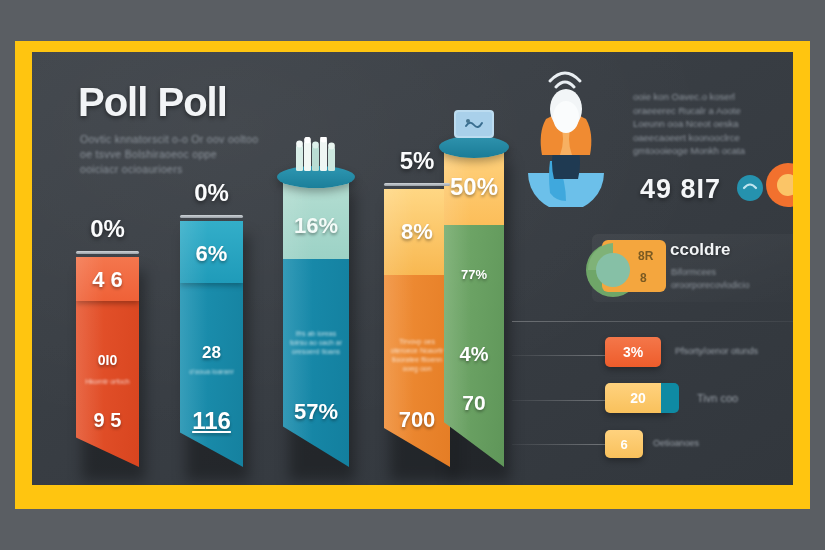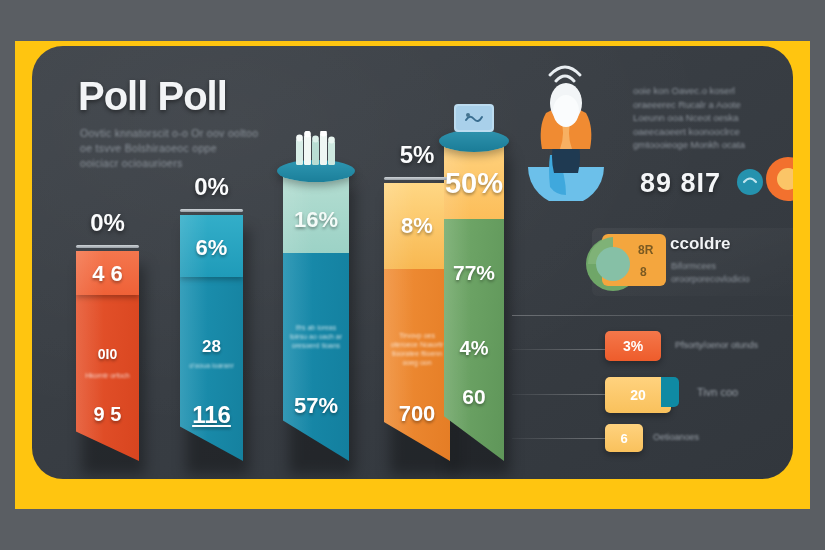--- a/index.html
+++ b/index.html
@@ -10,27 +10,26 @@
     -webkit-font-smoothing:antialiased;
   }
   .stage{position:relative;width:825px;height:550px;}
 
   
   .frame{
     position:absolute;left:15px;top:41px;width:795px;height:468px;
     background:#ffc510;
   }
   .canvas{
-    position:absolute;left:32px;top:46px;width:761px;height:433px;
+    position:absolute;left:32px;top:52px;width:761px;height:433px;
     background:#3a3f45;
     background-image:
        radial-gradient(ellipse at 25% 18%, rgba(255,255,255,.045), rgba(255,255,255,0) 62%),
        linear-gradient(150deg,#3f444a 0%,#383d43 48%,#32373d 100%);
     overflow:hidden;
-    border-radius:31px;
   }
 
   
   .title{
     position:absolute;left:46px;top:28px;
     font-size:40px;font-weight:bold;color:#f2f4f6;letter-spacing:-1px;
     text-shadow:0 2px 4px rgba(0,0,0,.45);
   }
   .subtitle{
     position:absolute;left:48px;top:80px;width:215px;
@@ -224,24 +223,24 @@
         <div class="gloss"></div>
       </div>
       <div class="ellipse-cap" style="top:-11px;background:linear-gradient(180deg,#2f93ae,#1a7c97);
                   box-shadow:0 4px 8px rgba(0,0,0,.3);"></div>
       <svg class="topicon" width="42" height="32" style="left:9px;top:-38px;" viewBox="0 0 42 32">
         <rect x="1" y="1" width="40" height="28" rx="4" fill="#bcdcf0"></rect>
         <rect x="3" y="3" width="36" height="24" rx="3" fill="#a9d0ea"></rect>
         <path d="M13 17 q4-6 8-1 t8-2" stroke="#3a6e90" stroke-width="2" fill="none" stroke-linecap="round"></path>
         <circle cx="15" cy="12" r="2" fill="#46748f"></circle>
       </svg>
-      <div class="in-num" style="top:26px;font-size:29px;">50%</div>
-      <div class="in-num" style="top:120px;font-size:21px;">77%</div>
+      <div class="in-num" style="top:26px;font-size:24px;">50%</div>
+      <div class="in-num" style="top:120px;font-size:13px;">77%</div>
       <div class="in-num" style="top:196px;font-size:20px;">4%</div>
-      <div class="in-num" style="top:244px;font-size:21px;">60</div>
+      <div class="in-num" style="top:244px;font-size:21px;">70</div>
     </div>
 
     <svg class="wifi" width="46" height="28" style="left:510px;top:9px;" viewBox="0 0 46 28">
       <path d="M8 20 q15-16 30 0" stroke="#e9eef2" stroke-width="3" fill="none" stroke-linecap="round"></path>
       <path d="M14 26 q9-10 18 0" stroke="#e9eef2" stroke-width="3" fill="none" stroke-linecap="round"></path>
     </svg>
 
     <svg class="person" width="84" height="120" style="left:492px;top:35px;" viewBox="0 0 84 120">
       <path d="M4 86 a38 38 0 0 0 76 0 z" fill="#6cc0ea"></path>
       <path d="M34 74 q8 22 8 40 q-10 0-16-8 q-2-18 0-32 z" fill="#3fa8dd"></path>
@@ -253,21 +252,21 @@
     </svg>
 
     <div class="rt-para" style="left:601px;top:38px;">
       <div>ooie kon Oavec.o koserl</div>
       <div>oraeeerec Rucalr a Aoote</div>
       <div>Loeunn ooa Nceot oeska</div>
       <div>oaeecaoeert koonooclrce</div>
       <div>gmtoooieoge Monkh ocata</div>
     </div>
 
-    <div class="bignum" style="left:608px;top:122px;">89 8I7</div>
+    <div class="bignum" style="left:608px;top:122px;">49 8I7</div>
     <svg width="92" height="46" style="position:absolute;left:698px;top:110px;" viewBox="0 0 92 46">
       <circle cx="20" cy="26" r="13" fill="#2592ae"></circle>
       <path d="M14 26 q6-7 12 0" stroke="#bfe5ef" stroke-width="2.2" fill="none" stroke-linecap="round"></path>
       <circle cx="58" cy="23" r="22" fill="#f2712e"></circle>
       <circle cx="58" cy="23" r="11" fill="#fbc567"></circle>
     </svg>
 
     <div class="card" style="left:560px;top:182px;width:225px;height:68px;"></div>
     <svg width="96" height="66" style="position:absolute;left:548px;top:182px;" viewBox="0 0 96 66">
       <circle cx="33" cy="36" r="27" fill="#6fa668"></circle>
@@ -286,21 +285,21 @@
     <div class="divider" style="left:480px;top:269px;width:300px;"></div>
 
     <div class="connector" style="left:480px;top:303px;width:93px;"></div>
     <div class="legend-row" style="left:573px;top:285px;">
       <div class="chip" style="width:56px;height:30px;background:linear-gradient(180deg,#f4774a,#ee5c2b);font-size:14px;">3%</div>
       <div class="legend-text" style="left:70px;top:9px;">Pfsorty/oenor otunds</div>
     </div>
 
     <div class="connector" style="left:480px;top:348px;width:93px;"></div>
     <div class="legend-row" style="left:573px;top:331px;">
-      <div class="chip" style="width:66px;height:36px;background:linear-gradient(180deg,#ffd27e,#f9c15c);
+      <div class="chip" style="width:66px;height:30px;background:linear-gradient(180deg,#ffd27e,#f9c15c);
                   color:#fff;font-size:14px;">20</div>
       <div style="position:absolute;left:56px;top:0;width:18px;height:30px;
                   background:#0f8aa3;border-radius:0 5px 5px 0;"></div>
       <div class="legend-text" style="left:92px;top:9px;font-size:11px;filter:blur(.8px);">Tivn coo</div>
     </div>
 
     <div class="connector" style="left:480px;top:392px;width:93px;"></div>
     <div class="legend-row" style="left:573px;top:378px;">
       <div class="chip" style="width:38px;height:28px;background:linear-gradient(180deg,#ffd27e,#f9c15c);font-size:13px;">6</div>
       <div class="legend-text" style="left:48px;top:8px;">Oetioanoes</div>

